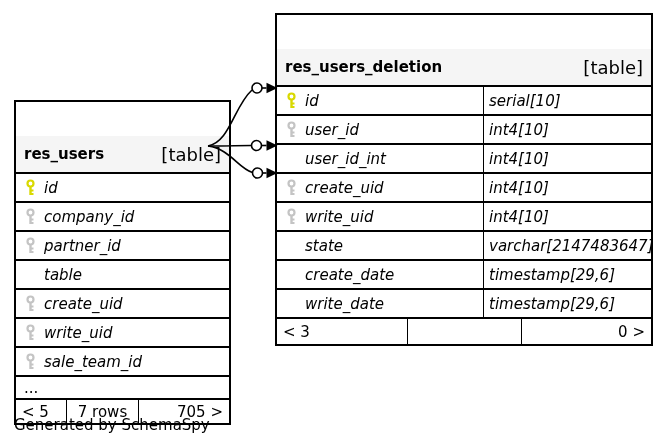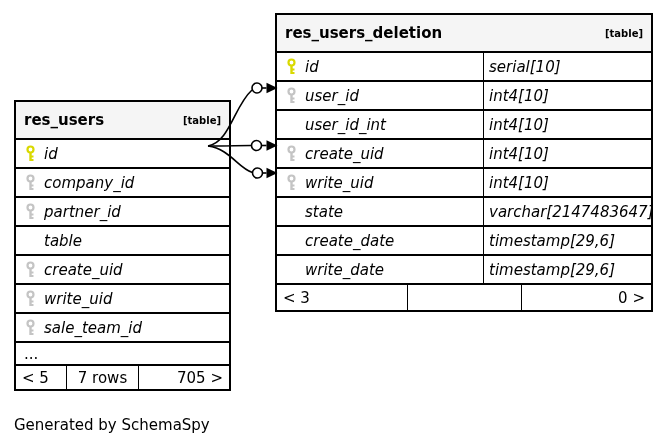--- a/index.html
+++ b/index.html
@@ -22,23 +22,24 @@
   #t-right { left: 275px; top: 13px;  width: 378px; }
 
   .thead {
     display: flex;
     align-items: center;
     justify-content: space-between;
     height: 28px;
     padding: 4px 8px;
     background: var(--header-bg, #f5f5f5);
     border-bottom: 2px solid #000;
+    margin-top: 34px;
   }
   .tname  { font-weight: bold; font-size: 15px; }
-  .tbadge { font-size: 10px; font-weight: bold; }
+  .tbadge { font-size: 18px; }
 
   .trow {
     display: flex;
     align-items: stretch;
     height: 27px;
     border-bottom: 2px solid #000;
     font-size: 15px;
     font-style: italic;
   }
   .name-cell {

